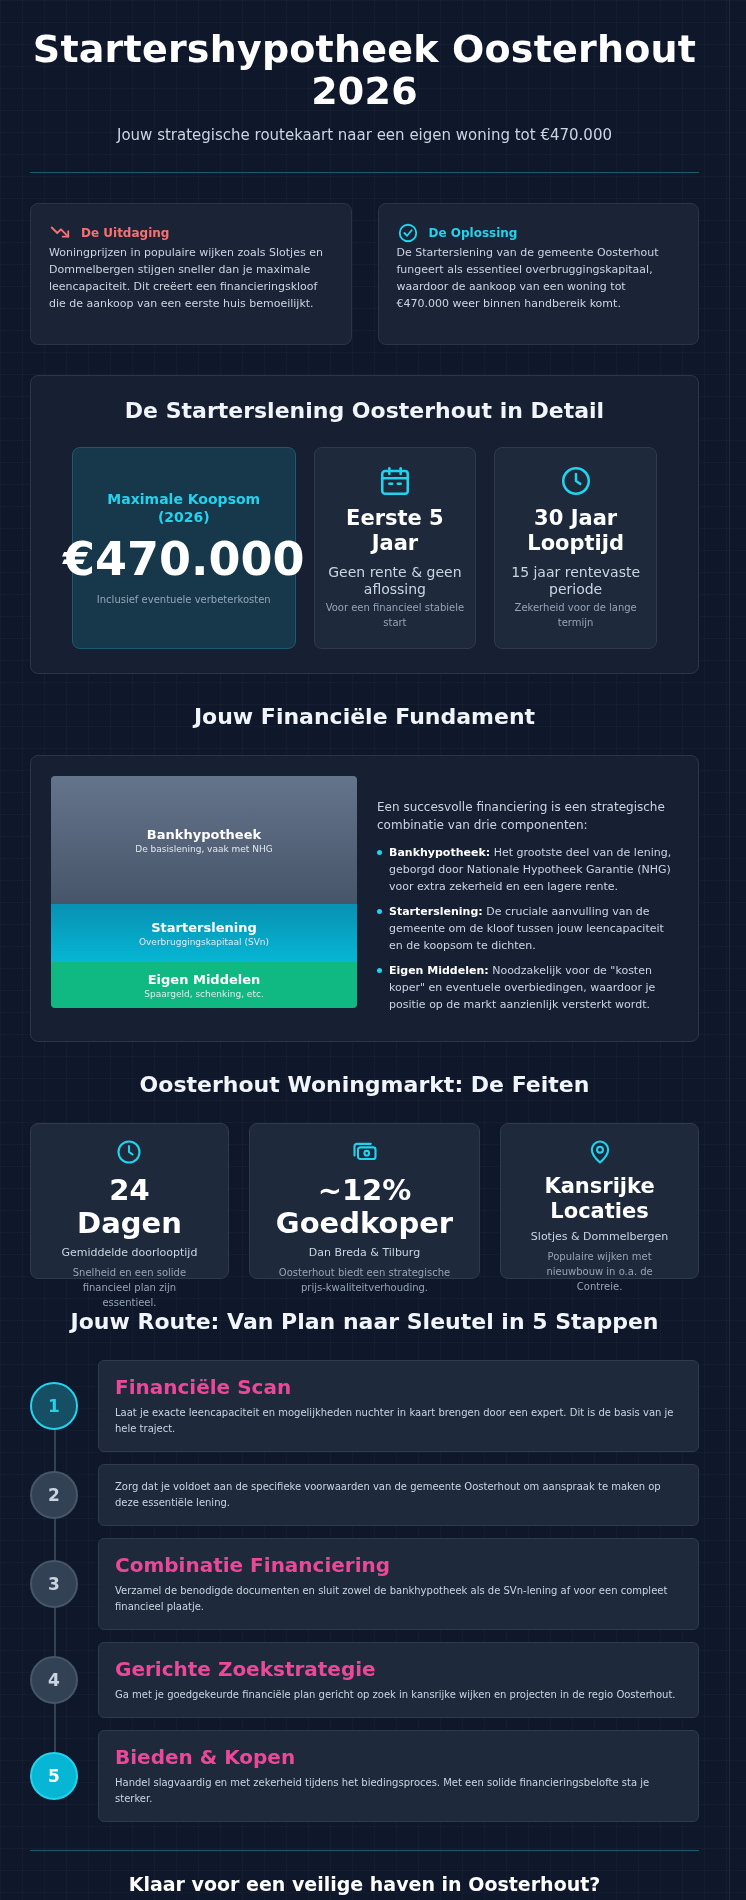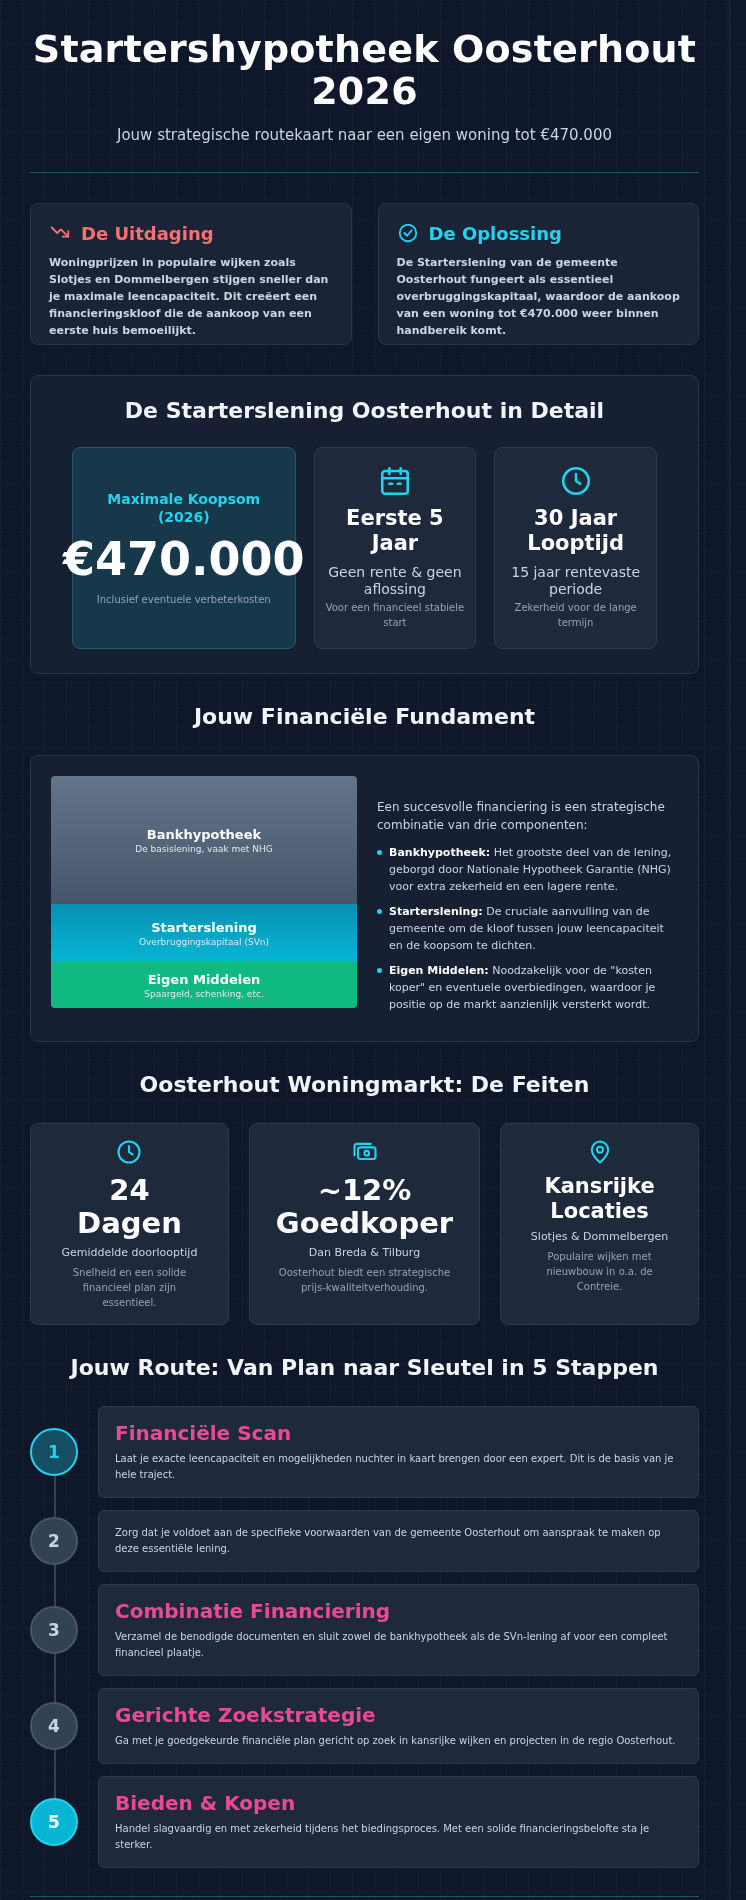--- a/index.html
+++ b/index.html
@@ -18,22 +18,22 @@
   }
   .page { width: 730px; padding: 0 30px; border-right: 1px solid #1e293b; min-height: 1900px; }
   .header { text-align: center; padding-top: 28px; }
   .header h1 { font-size: 38px; line-height: 42px; font-weight: 700; color: #ffffff; letter-spacing: 0.2px; }
   .header .sub { margin-top: 14px; font-size: 15px; color: #cbd5e1; }
   .divider { height: 1px; background: #1e5a6f; margin: 28px 0 30px; }
 
   .two { display: flex; gap: 26px; }
   .card { background: #1b2436; border: 1px solid #2a3548; border-radius: 8px; }
   .pcard { flex: 1; padding: 18px 18px 20px; height: 142px; }
-  .pcard .title { display: flex; align-items: center; gap: 10px; font-size: 18px; font-weight: 700; margin-bottom: 10px; text-align: center; }
-  .pcard p { font-size: 11px; line-height: 17px; color: #cbd5e1; font-weight: bold; }
+  .pcard .title { display: flex; align-items: center; gap: 10px; font-size: 12px; font-weight: 700; margin-bottom: 0; text-align: center; }
+  .pcard p { font-size: 11px; line-height: 17px; color: #cbd5e1; }
   .red { color: #f87171; }
   .cyan { color: #22d3ee; }
 
   .detail { margin-top: 30px; padding: 22px 41px 24px; background: #172033; }
   .h2 { text-align: center; font-size: 22px; font-weight: 700; color: #f1f5f9; }
   .detail .h2 { margin-bottom: 24px; }
   .dcards { display: flex; gap: 18px; }
   .dcard { flex: 1; height: 202px; border-radius: 8px; background: #1e293b; border: 1px solid #2e3a4e; text-align: center; padding: 16px 10px; display: flex; flex-direction: column; align-items: center; }
   .dcard.hl { background: #17384a; border-color: #1d5b70; justify-content: center; }
   .dcard .lbl { color: #22d3ee; font-size: 14px; font-weight: 700; line-height: 18px; }
@@ -53,21 +53,21 @@
   .seg.start { height: 58px; background: linear-gradient(180deg, #0891b2, #06b6d4); }
   .seg.eigen { height: 46px; background: #10b981; }
   .fund-text { font-size: 12px; color: #cbd5e1; line-height: 18px; padding-top: 22px; }
   .fund-text .intro { margin-bottom: 10px; }
   .fund-text ul { list-style: none; }
   .fund-text li { position: relative; padding-left: 12px; margin-bottom: 8px; font-size: 11px; line-height: 17px; }
   .fund-text li::before { content: ""; position: absolute; left: 0; top: 6px; width: 5px; height: 5px; border-radius: 50%; background: #22d3ee; }
   .fund-text b { color: #fff; }
 
   .facts { display: flex; gap: 20px; }
-  .fcard { flex: 1; height: 202px; text-align: center; padding: 14px 26px; background: #1e293b; border: 1px solid #2e3a4e; border-radius: 8px; display: flex; flex-direction: column; align-items: center; }
+  .fcard { flex: 1; height: 156px; text-align: center; padding: 14px 26px; background: #1e293b; border: 1px solid #2e3a4e; border-radius: 8px; display: flex; flex-direction: column; align-items: center; }
   .fcard .big { font-size: 29px; font-weight: 700; color: #fff; line-height: 33px; margin-top: 8px; }
   .fcard .mid { font-size: 21px; font-weight: 700; color: #fff; line-height: 25px; margin-top: 8px; }
   .fcard .s1 { font-size: 11px; color: #cbd5e1; margin-top: 6px; }
   .fcard .s2 { font-size: 10px; color: #94a3b8; line-height: 15px; margin-top: 6px; }
 
   .steps { position: relative; margin-top: 6px; }
   .steps .line { position: absolute; left: 24px; top: 40px; bottom: 40px; width: 2px; background: #334155; }
   .step { display: flex; align-items: center; gap: 20px; margin-bottom: 12px; position: relative; }
   .num { width: 48px; height: 48px; border-radius: 50%; background: #334155; border: 2px solid #475569; color: #cbd5e1; font-weight: 700; font-size: 17px; display: flex; align-items: center; justify-content: center; flex-shrink: 0; z-index: 1; }
   .num.active { background: #164e63; border-color: #22d3ee; color: #22d3ee; }

